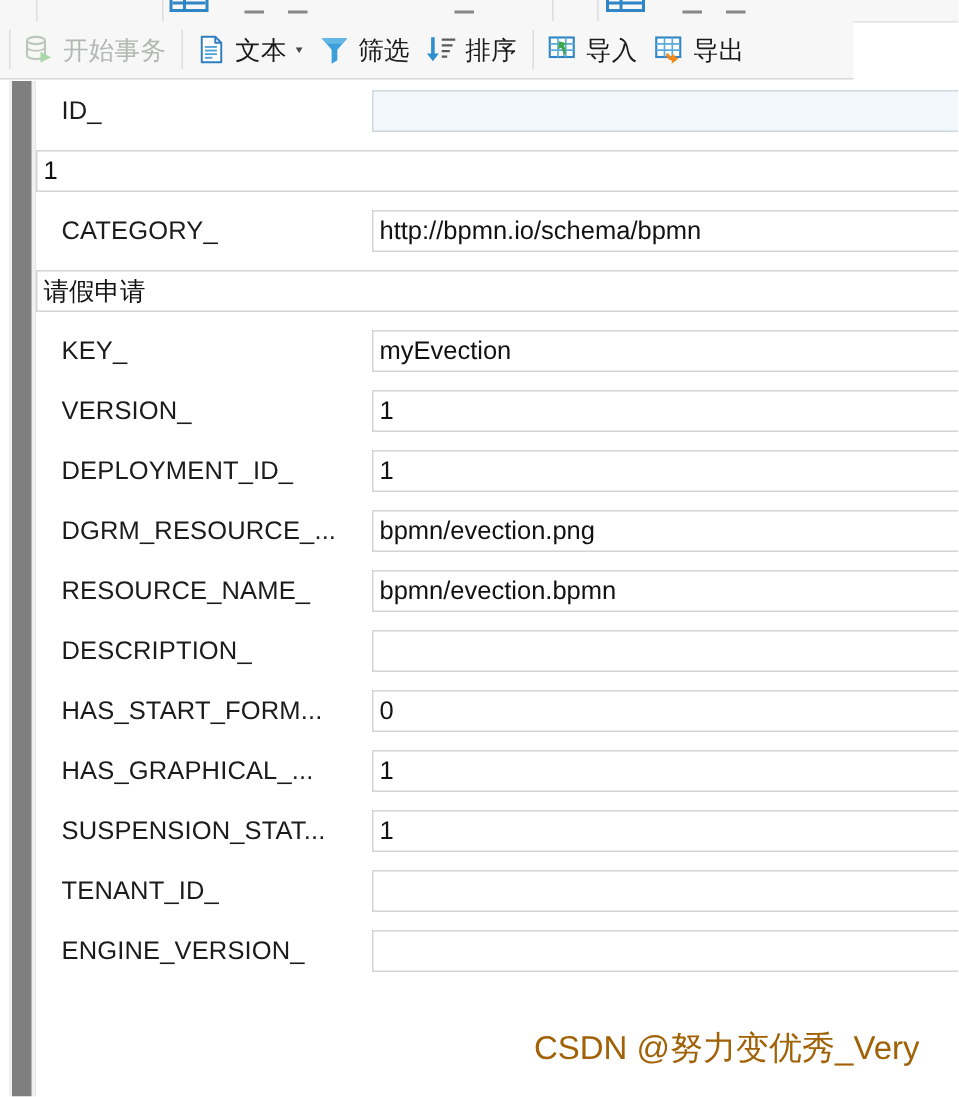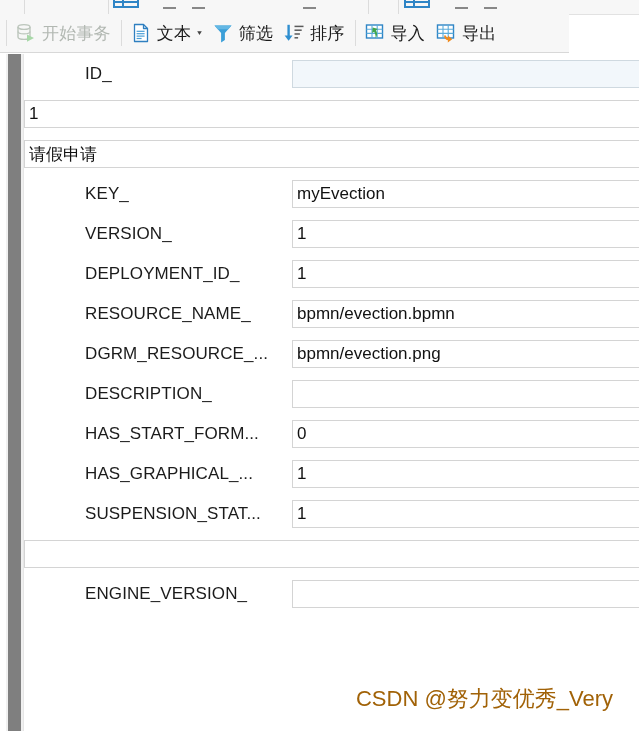--- a/index.html
+++ b/index.html
@@ -136,21 +136,20 @@
   .row-label {
     width: 224px;
     flex: 0 0 224px;
     padding-left: 17px;
     box-sizing: border-box;
     font-size: 17px;
     color: #1b1b1b;
     letter-spacing: 0.1px;
     white-space: nowrap;
     overflow: hidden;
-    margin-left: 44px;
   }
   .row-value {
     flex: 1 1 auto;
     height: 28px;
     margin-right: 0;
     background: #ffffff;
     border: 1px solid #d4d4d4;
     border-right: none;
     box-sizing: border-box;
     display: flex;
@@ -288,59 +287,64 @@
 <div class="form-panel">
   <div id="rows-container">
       <div class="form-row">
         <div class="row-label">ID_</div>
         <div class="row-value focused"></div>
       </div>
       <div class="form-row">
         <div class="row-value">1</div>
       </div>
       <div class="form-row">
+        <div class="row-label">CATEGORY_</div>
+        <div class="row-value">http://bpmn.io/schema/bpmn</div>
+      </div>
+      <div class="form-row">
         <div class="row-value cjk">请假申请</div>
       </div>
       <div class="form-row">
         <div class="row-label">KEY_</div>
         <div class="row-value">myEvection</div>
       </div>
       <div class="form-row">
         <div class="row-label">VERSION_</div>
         <div class="row-value">1</div>
       </div>
       <div class="form-row">
         <div class="row-label">DEPLOYMENT_ID_</div>
         <div class="row-value">1</div>
       </div>
       <div class="form-row">
+        <div class="row-label">DGRM_RESOURCE_...</div>
+        <div class="row-value">bpmn/evection.png</div>
+      </div>
+      <div class="form-row">
         <div class="row-label">RESOURCE_NAME_</div>
         <div class="row-value">bpmn/evection.bpmn</div>
       </div>
       <div class="form-row">
-        <div class="row-label">DGRM_RESOURCE_...</div>
-        <div class="row-value">bpmn/evection.png</div>
-      </div>
-      <div class="form-row">
         <div class="row-label">DESCRIPTION_</div>
         <div class="row-value"></div>
       </div>
       <div class="form-row">
         <div class="row-label">HAS_START_FORM...</div>
         <div class="row-value">0</div>
       </div>
       <div class="form-row">
         <div class="row-label">HAS_GRAPHICAL_...</div>
         <div class="row-value">1</div>
       </div>
       <div class="form-row">
         <div class="row-label">SUSPENSION_STAT...</div>
         <div class="row-value">1</div>
       </div>
       <div class="form-row">
+        <div class="row-label">TENANT_ID_</div>
         <div class="row-value"></div>
       </div>
       <div class="form-row">
         <div class="row-label">ENGINE_VERSION_</div>
         <div class="row-value"></div>
       </div>
     </div>
 </div>
 
 <div class="watermark">CSDN @努力变优秀_Very</div>

